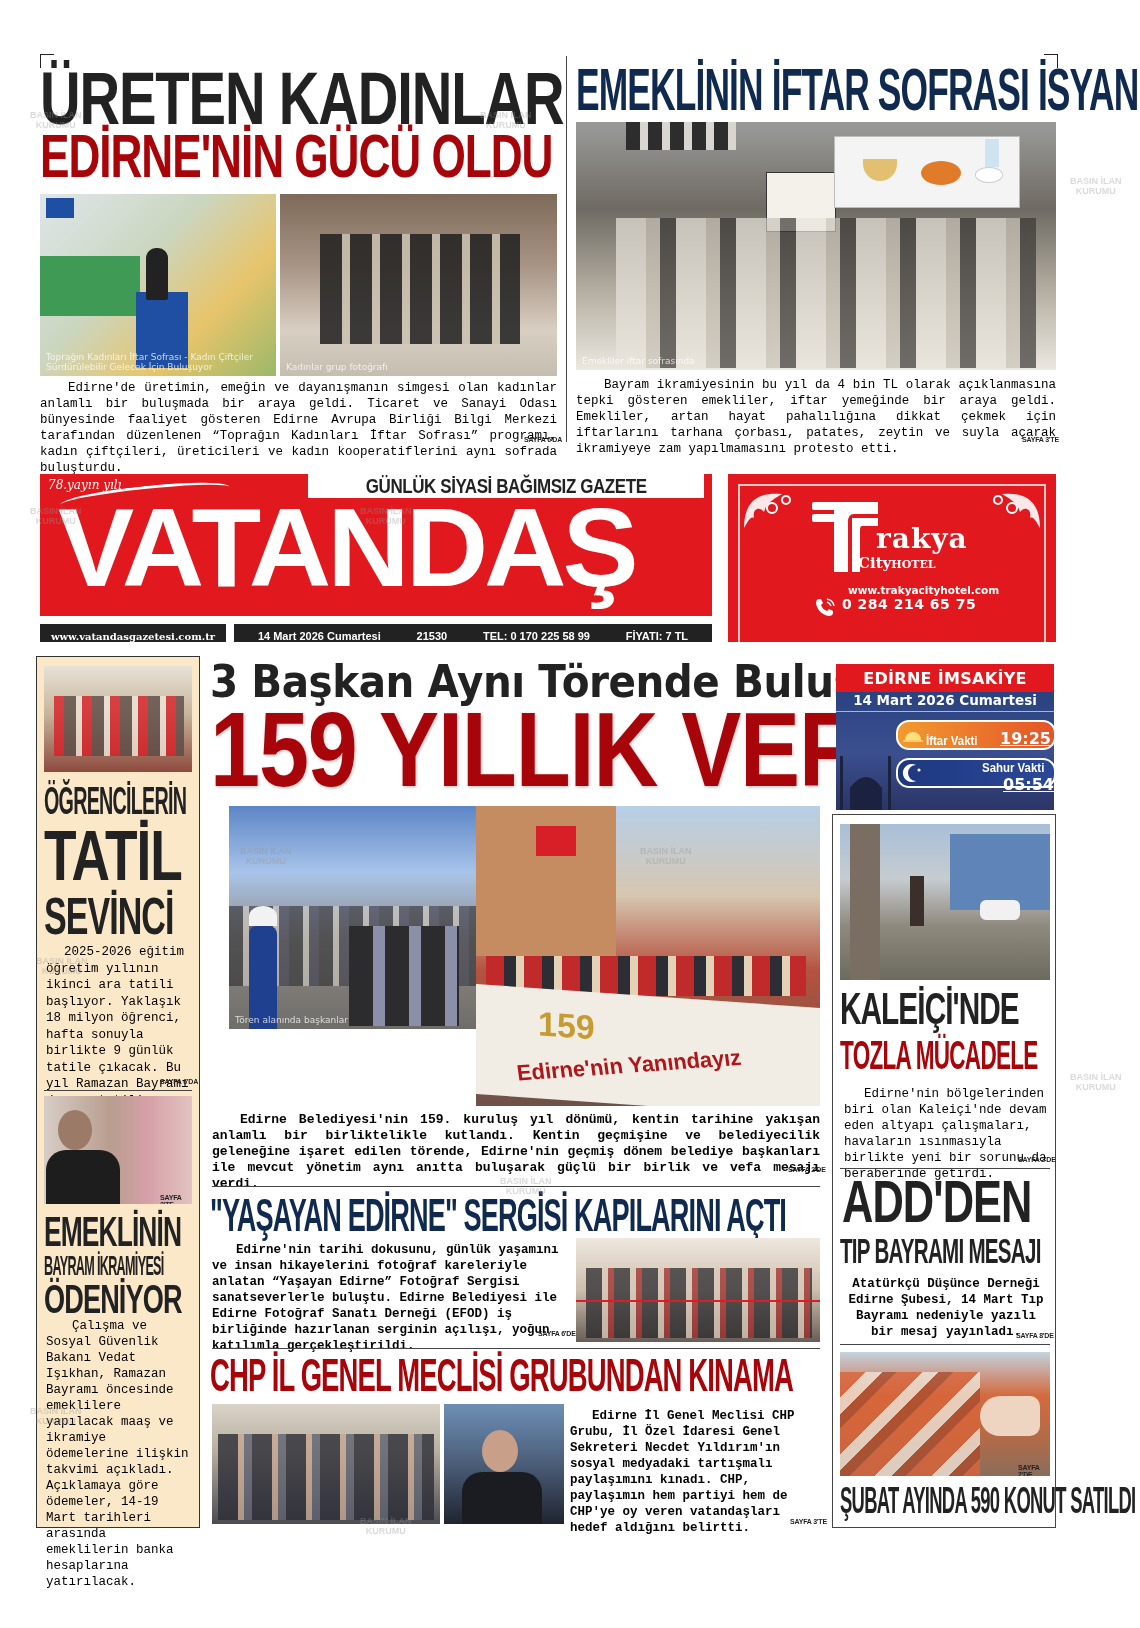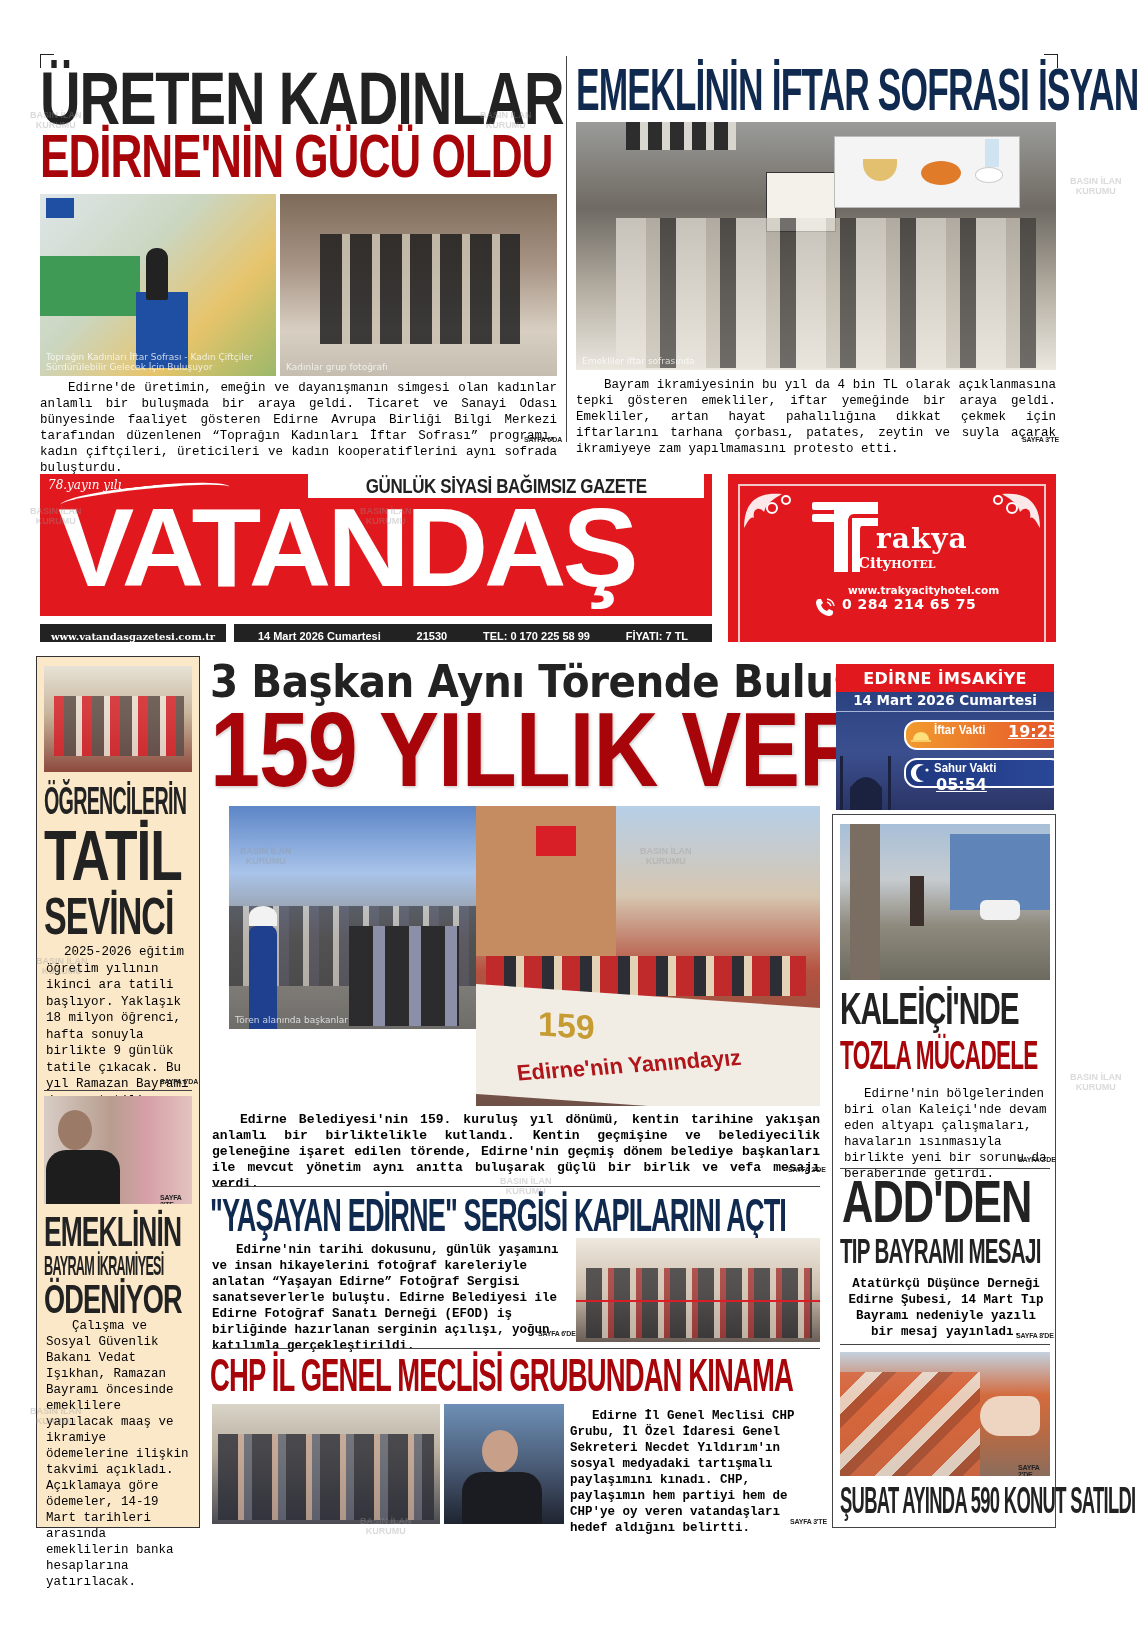--- a/index.html
+++ b/index.html
@@ -28,21 +28,21 @@
   .info-bar { position: absolute; top: 624px; height: 18px; background: #222; color: #fff; font-family: "Liberation Sans", sans-serif; font-weight: 700; font-size: 11px; display: flex; align-items: flex-end; }
 
   
   .hotel { position: absolute; left: 728px; top: 474px; width: 328px; height: 168px; background: #e1191e; }
   .hotel-inner { position: absolute; left: 10px; top: 10px; right: 10px; bottom: 0; border: 2px solid #f3c6c7; border-bottom: none; }
 
   
   .ims { position: absolute; left: 836px; top: 664px; width: 218px; height: 146px; background: linear-gradient(#223c7a, #3b4f8f 60%, #2b3566); overflow: hidden; }
   .ims-title { position: absolute; left: 0; top: 0; width: 100%; height: 28px; background: #e1191e; color: #fff; font-family: "DejaVu Sans", sans-serif; font-weight: 700; font-size: 16px; display: flex; align-items: center; justify-content: center; letter-spacing: 0.3px; }
   .ims-date { position: absolute; left: 0; top: 28px; width: 100%; height: 20px; color: #fff; font-weight: 700; font-size: 13.5px; text-align: center; border-bottom: 1px solid #aab4d6; }
-  .ims-pill { position: absolute; left: 68px; width: 160px; height: 30px; border-radius: 13px; border: 2px solid #fff; color: #fff; display: flex; align-items: flex-start; padding-left: 28px; font-weight: 700; }
+  .ims-pill { position: absolute; left: 60px; width: 160px; height: 30px; border-radius: 13px; border: 2px solid #fff; color: #fff; display: flex; align-items: flex-end; padding-left: 28px; font-weight: 700; }
   .ims-pill .lbl { font-family: "Liberation Sans", sans-serif; font-size: 13px; transform: scaleX(0.88); transform-origin: left center; display: inline-block; width: 72px; }
   .ims-pill .time { font-size: 16px; text-decoration: underline; margin-left: 2px; }
 
   
   .left-col { position: absolute; left: 36px; top: 656px; width: 164px; height: 872px; background: #fbe8c8; border: 1px solid #333; }
   .right-col { position: absolute; left: 832px; top: 814px; width: 224px; height: 714px; background: #ffffff; border: 1px solid #444; }
 
   .hl { position: absolute; font-family: "Liberation Sans", sans-serif; font-weight: 700; color: #222; white-space: nowrap; transform-origin: left top; letter-spacing: -1.5px; line-height: 1; }
   .hl.red { color: #a8050a; }
   .hl.navy { color: #10294f; }

